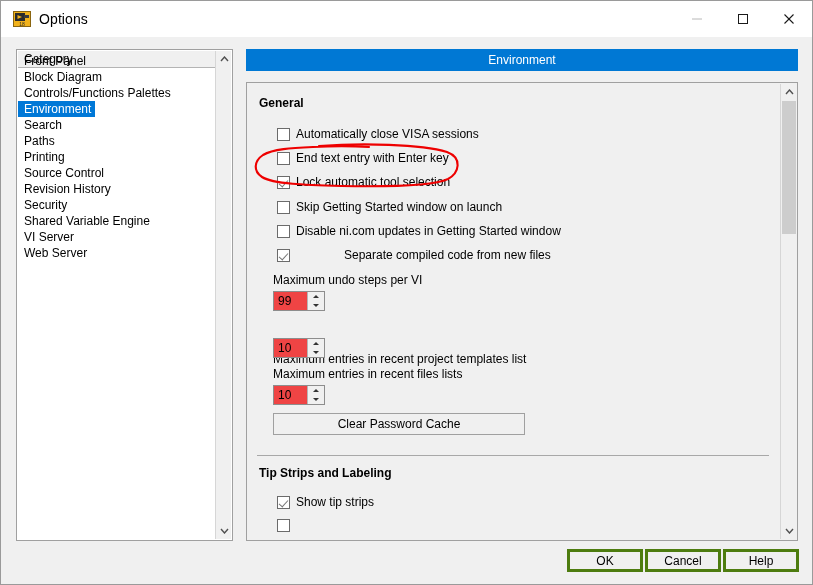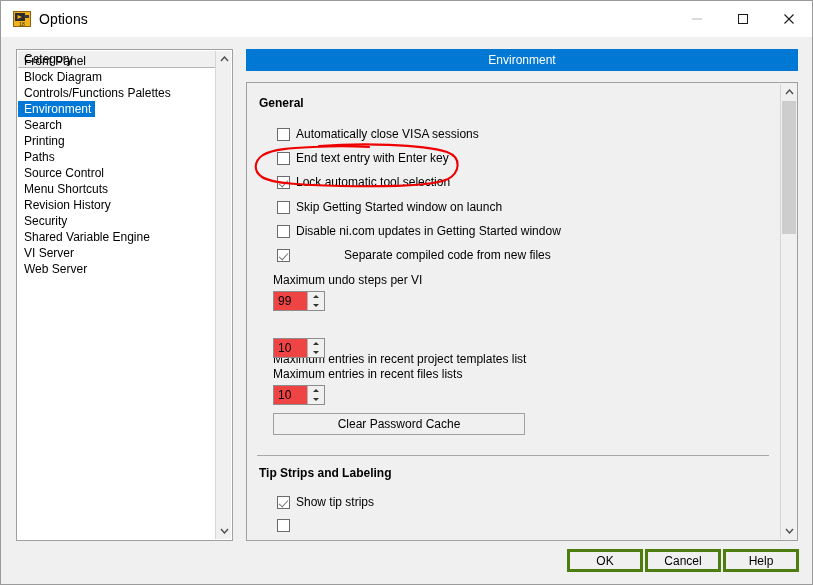--- a/index.html
+++ b/index.html
@@ -346,24 +346,23 @@
   <div class="content">
 
     <div class="cat-panel">
       <div class="cat-header">Category</div>
       <div class="cat-list">
         <div class="cat-item-wrap"><span class="cat-item">Front Panel</span></div>
         <div class="cat-item-wrap"><span class="cat-item">Block Diagram</span></div>
         <div class="cat-item-wrap"><span class="cat-item">Controls/Functions Palettes</span></div>
         <div class="cat-item-wrap"><span class="cat-item selected">Environment</span></div>
         <div class="cat-item-wrap"><span class="cat-item">Search</span></div>
+        <div class="cat-item-wrap"><span class="cat-item">Paths</span></div>
         <div class="cat-item-wrap"><span class="cat-item">Printing</span></div>
-        <div class="cat-item-wrap"><span class="cat-item">Paths</span></div>
         <div class="cat-item-wrap"><span class="cat-item">Source Control</span></div>
-        <div class="cat-item-wrap"><span class="cat-item">Menu Shortcuts</span></div>
         <div class="cat-item-wrap"><span class="cat-item">Revision History</span></div>
         <div class="cat-item-wrap"><span class="cat-item">Security</span></div>
         <div class="cat-item-wrap"><span class="cat-item">Shared Variable Engine</span></div>
         <div class="cat-item-wrap"><span class="cat-item">VI Server</span></div>
         <div class="cat-item-wrap"><span class="cat-item">Web Server</span></div>
       </div>
 
       <div class="sb-vert">
         <div class="sb-arrow top">
           <svg width="9" height="6" viewBox="0 0 9 6">

